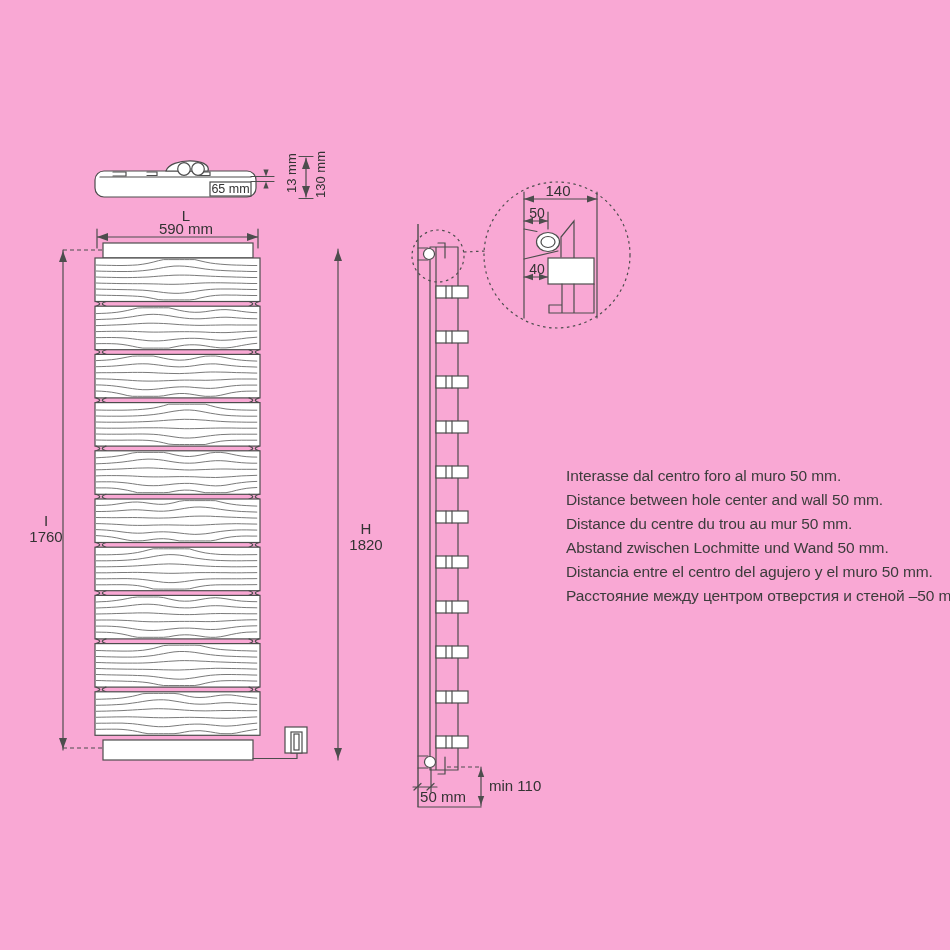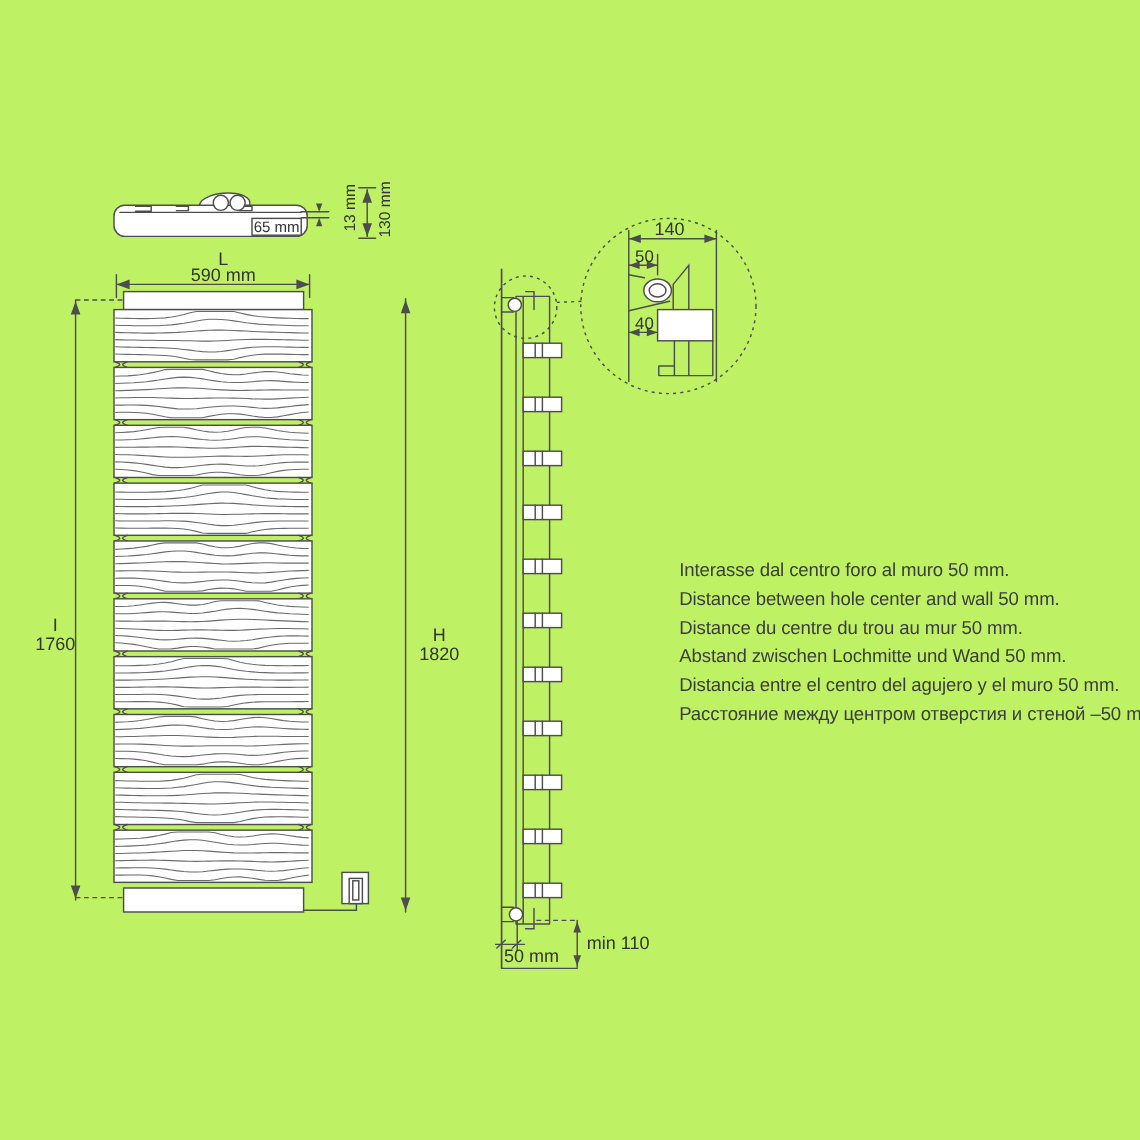--- a/index.html
+++ b/index.html
@@ -1,16 +1,16 @@
 <!DOCTYPE html>
 <html><head>
 <meta charset="utf-8">
 <style>
   html,body{margin:0;padding:0;background:#fff;}
-  .stage{position:relative;width:950px;height:950px;background:#bef264;overflow:hidden;
+  .stage{position:relative;width:950px;height:950px;background:#f9a8d4;overflow:hidden;
          font-family:"Liberation Sans",sans-serif;}
   svg{position:absolute;left:0;top:0;}
   .s  {stroke:#4d4d4d;stroke-width:1.2;fill:none;stroke-linecap:round;}
   .sf {stroke:#4d4d4d;stroke-width:1.2;fill:#ffffff;}
   .th {stroke:#4d4d4d;stroke-width:1.4;fill:none;}
   .w  {stroke:#6b6b6b;stroke-width:0.9;fill:none;}
   .dsh{stroke:#4d4d4d;stroke-width:1.1;fill:none;stroke-dasharray:4 3;}
   .dot{stroke:#4d4d4d;stroke-width:1.2;fill:none;stroke-dasharray:2.5 3.5;}
   .ar {fill:#4d4d4d;stroke:none;}
   text{fill:#333;font-family:"Liberation Sans",sans-serif;}

